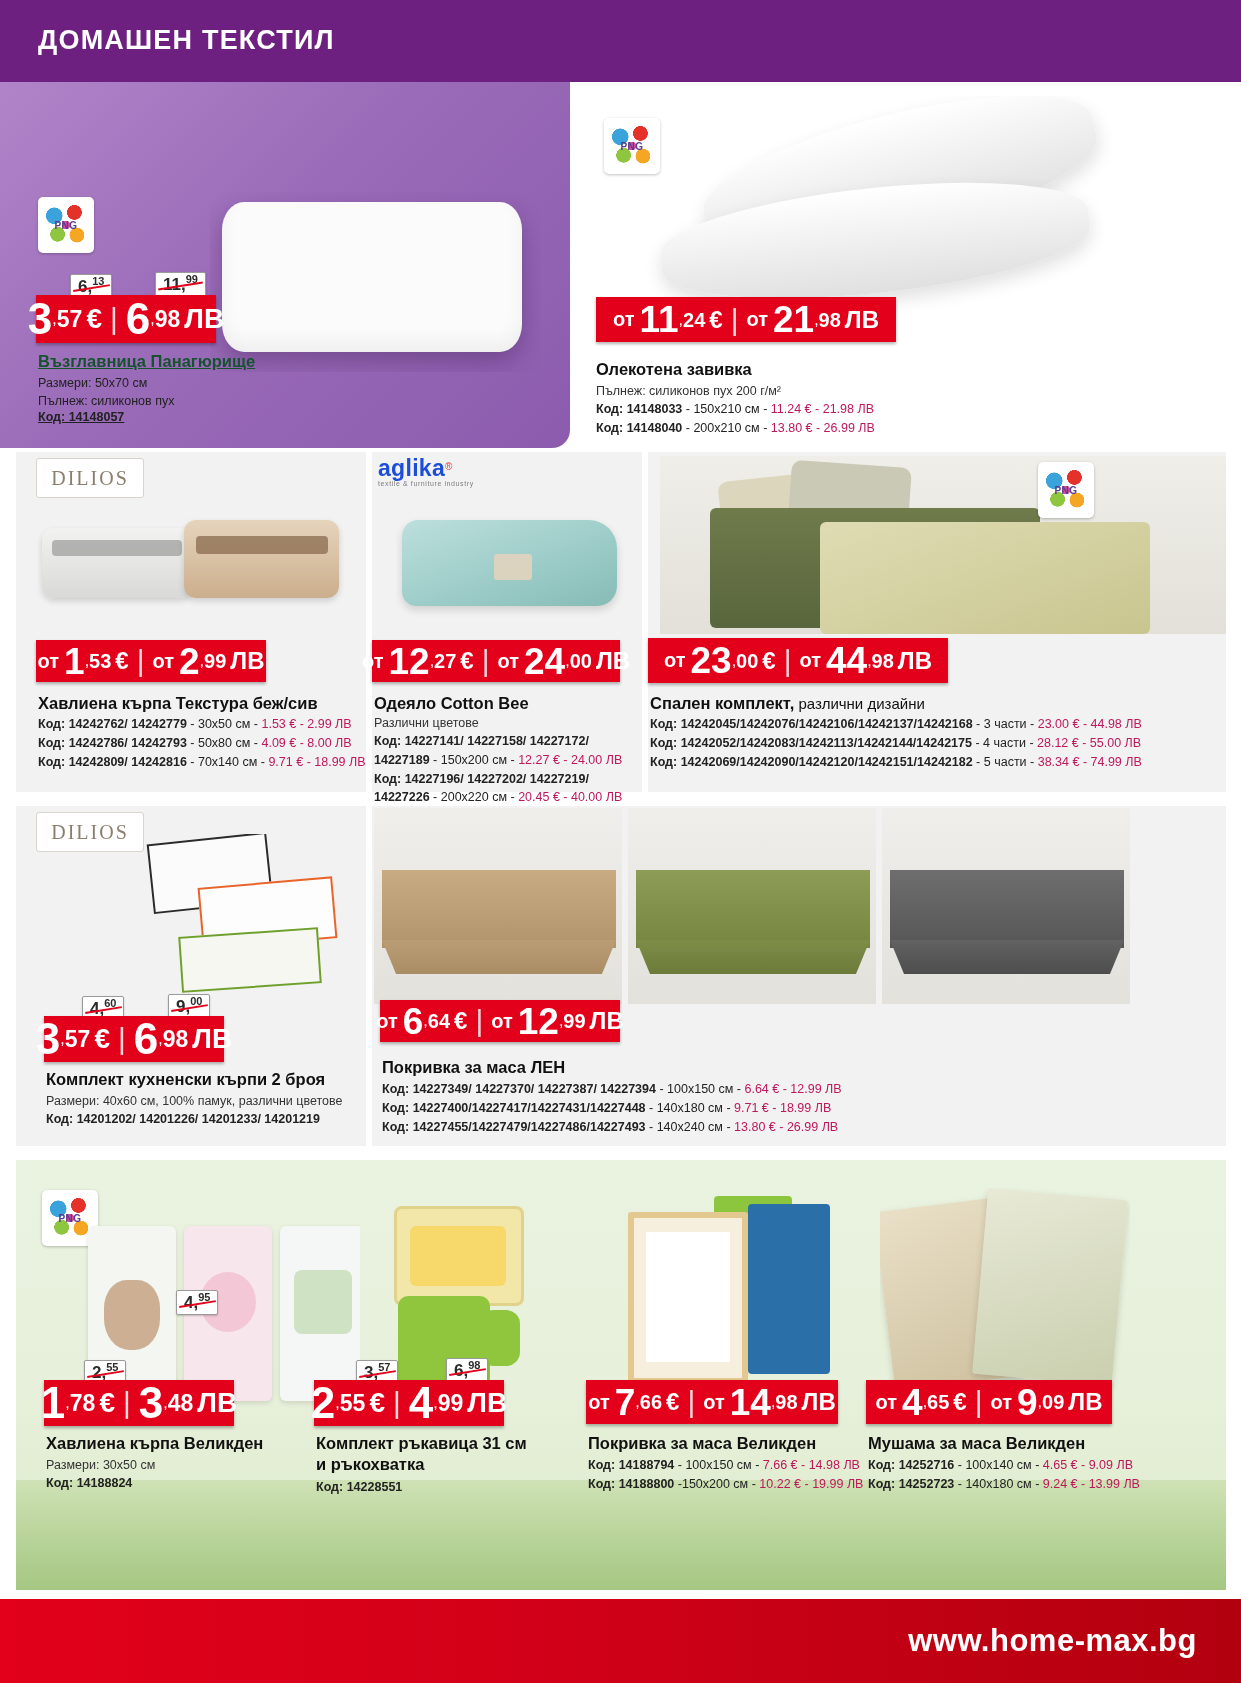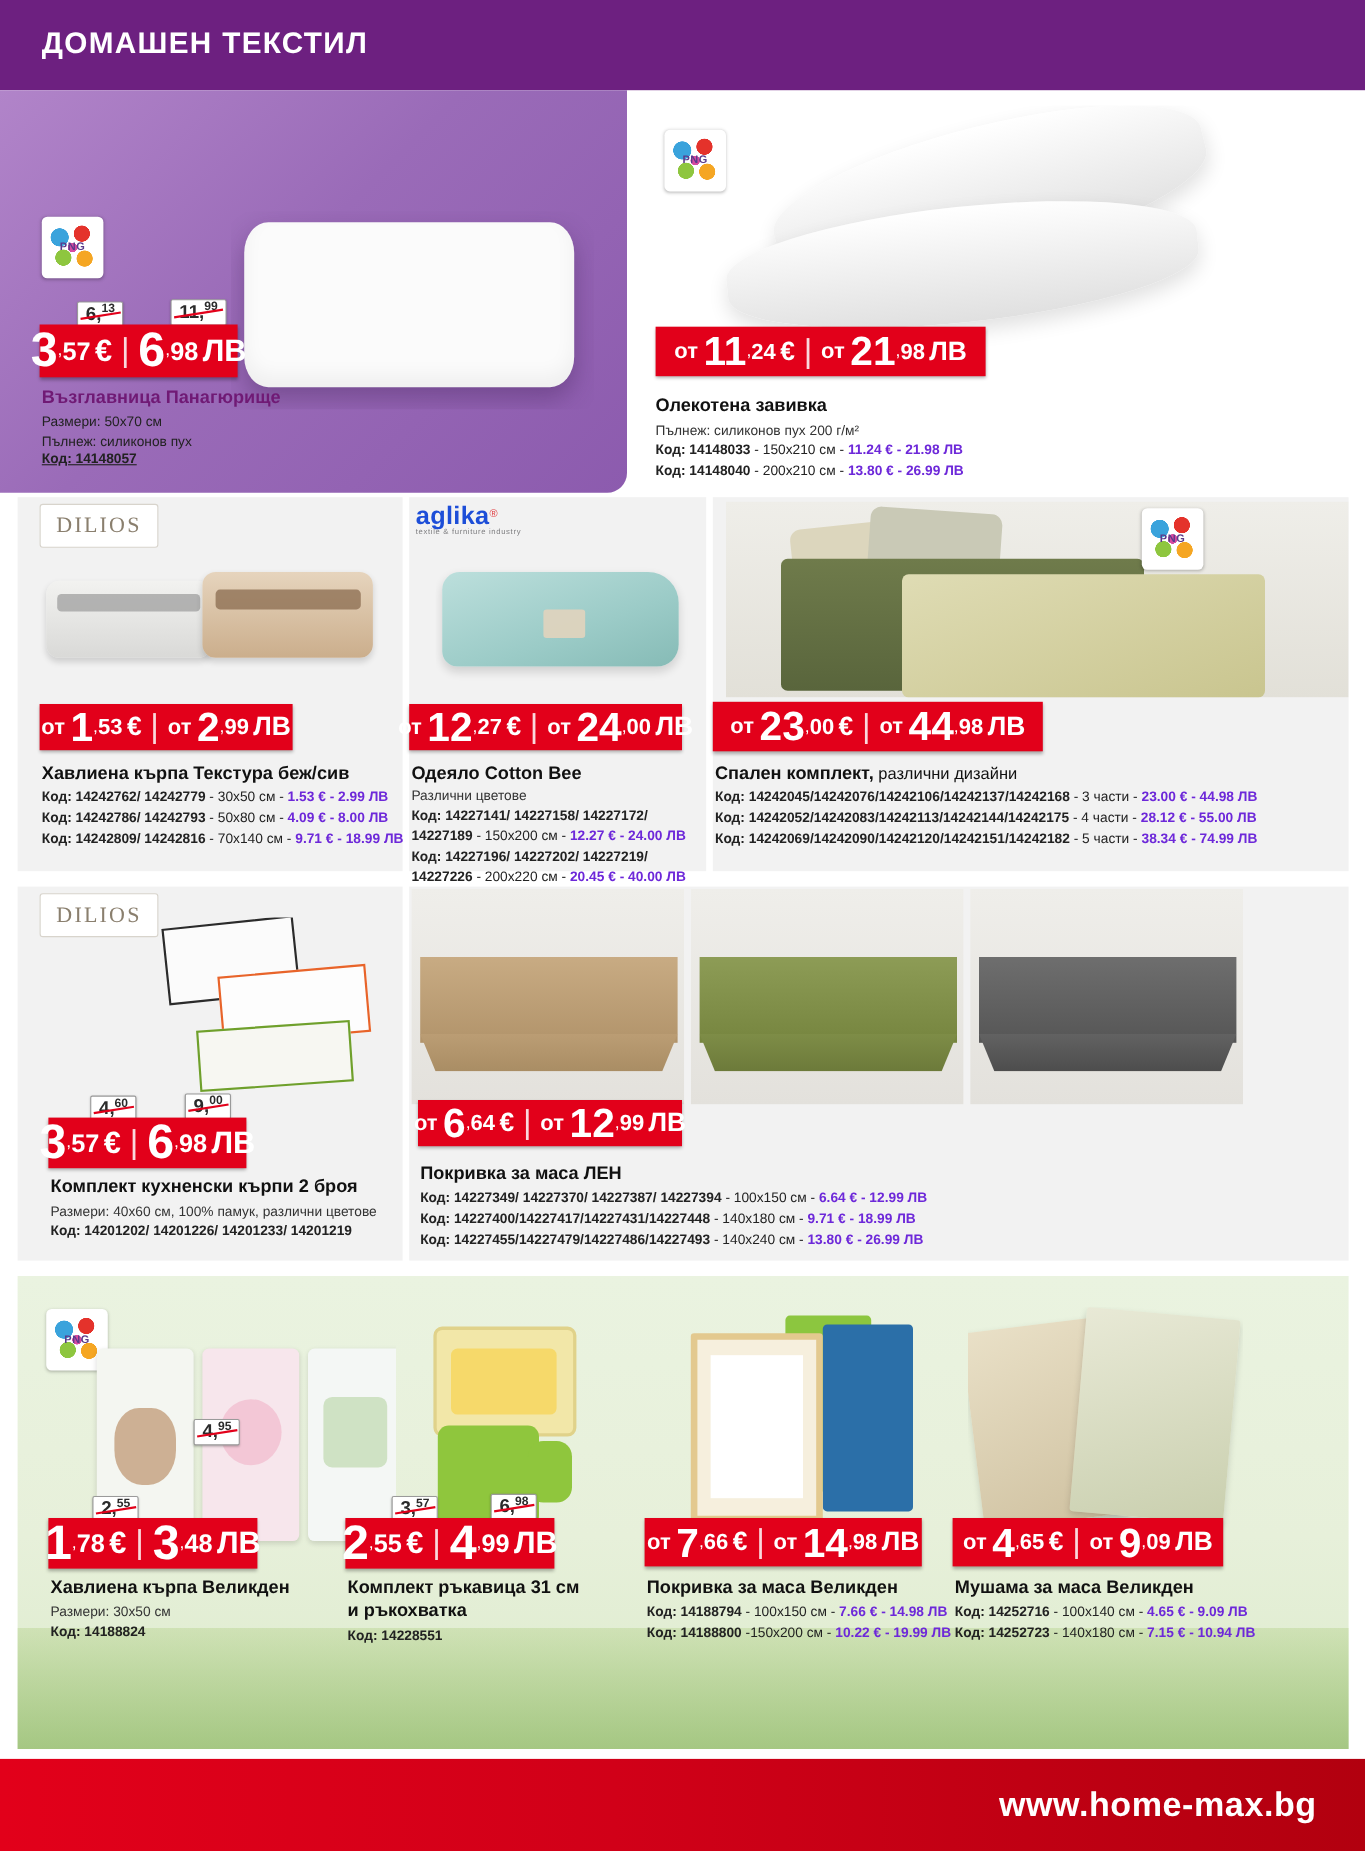--- a/index.html
+++ b/index.html
@@ -96,21 +96,21 @@
     height:2px; background:#e2001a; transform:rotate(-9deg);
   }
 
   
   .ptitle { position:absolute; font-size:16.5px; font-weight:bold; color:#111; }
   .ptitle .thin { font-weight:normal; font-size:15px;}
   .pdesc { position:absolute; font-size:12.5px; color:#333; line-height:1.45; }
   .pcode { position:absolute; font-size:12.5px; color:#222; line-height:1.5; font-weight:bold;}
   .pcode .lbl { font-weight:bold; }
   .pcode .val { font-weight:normal; }
-  .pcode .red { color:#6d28d9; font-weight:bold; }
+  .pcode .red { color:#be185d; font-weight:normal; }
   .pcode-line { white-space:nowrap; }
 
   
   .purple-card {
     position:absolute; left:0; top:82px; width:570px; height:366px;
     background:linear-gradient(135deg,#b184c9 0%,#9a6bb8 45%,#8c5bae 100%);
     border-radius:0 0 18px 0;
   }
   .gray-card { position:absolute; background:#f2f2f2; }
 
@@ -166,21 +166,21 @@
   <span class="pint">3</span>
     <span>,</span>
     <span class="pdec">57</span>
     <span class="pcur">€</span>
   <span class="psep">|</span>
   <span class="pint">6</span>
     <span>,</span>
     <span class="pdec">98</span>
     <span class="pcur">ЛВ</span>
 </div>
-<div class="ptitle" style="left:38px; top:352px; color:#701a75;">Възглавница Панагюрище</div>
+<div class="ptitle" style="left:38px; top:352px; color:#14532d;text-decoration:underline;">Възглавница Панагюрище</div>
 <div class="pdesc" style="left:38px; top:374px; color:#222;">
   <div>Размери: 50x70 см</div>
   <div>Пълнеж: силиконов пух</div>
 </div>
 <div class="pcode" style="left:38px; top:408px;text-decoration:underline;">Код: 14148057</div>
 
 <div class="imgbox" style="left:600px; top:96px; width:620px; height:260px;">
   <div class="duvet-roll" style="left:100px; top:18px; width:400px; height:120px; transform:rotate(-14deg);"></div>
   <div class="duvet-roll" style="left:60px; top:92px; width:430px; height:105px; transform:rotate(-6deg);"></div>
 </div>
@@ -487,19 +487,19 @@
   <span class="psep">|</span>
   <span class="pfrom">от</span>
   <span class="pint">9</span>
     <span>,</span>
     <span class="pdec">09</span>
     <span class="pcur">ЛВ</span>
 </div>
 <div class="ptitle" style="left:868px; top:1434px;">Мушама за маса Великден</div>
 <div class="pcode" style="left:868px; top:1456px;">
   <div class="pcode-line"><span class="lbl">Код: 14252716</span><span class="val"> - 100x140 см - </span><span class="red">4.65 € - 9.09 ЛВ</span></div>
-  <div class="pcode-line"><span class="lbl">Код: 14252723</span><span class="val"> - 140x180 см - </span><span class="red">7.15 € - 10.94 ЛВ</span></div>
+  <div class="pcode-line"><span class="lbl">Код: 14252723</span><span class="val"> - 140x180 см - </span><span class="red">9.24 € - 13.99 ЛВ</span></div>
 </div>
 
 <div class="page-num">44</div>
 <div class="footer">
   <div class="footer-url">www.home-max.bg</div>
 </div>
 
 </body></html>

